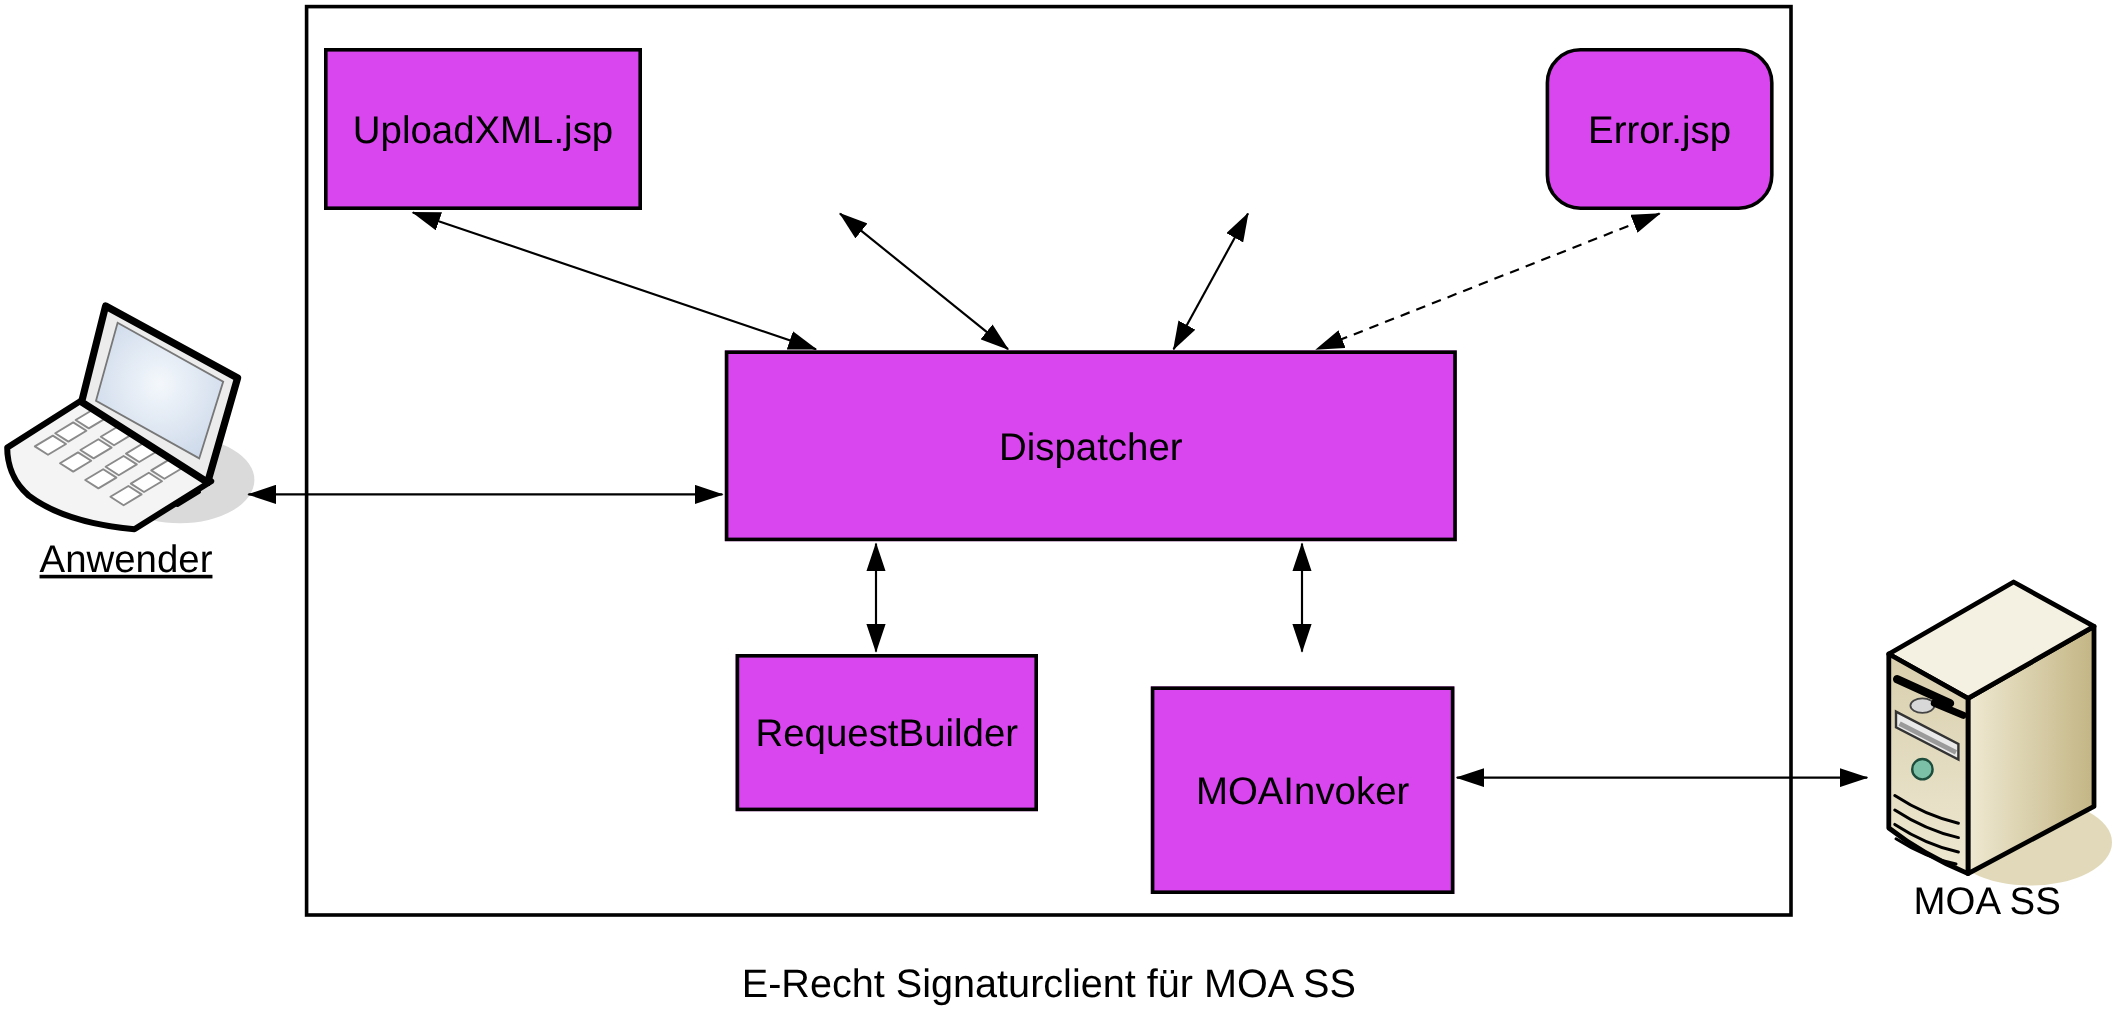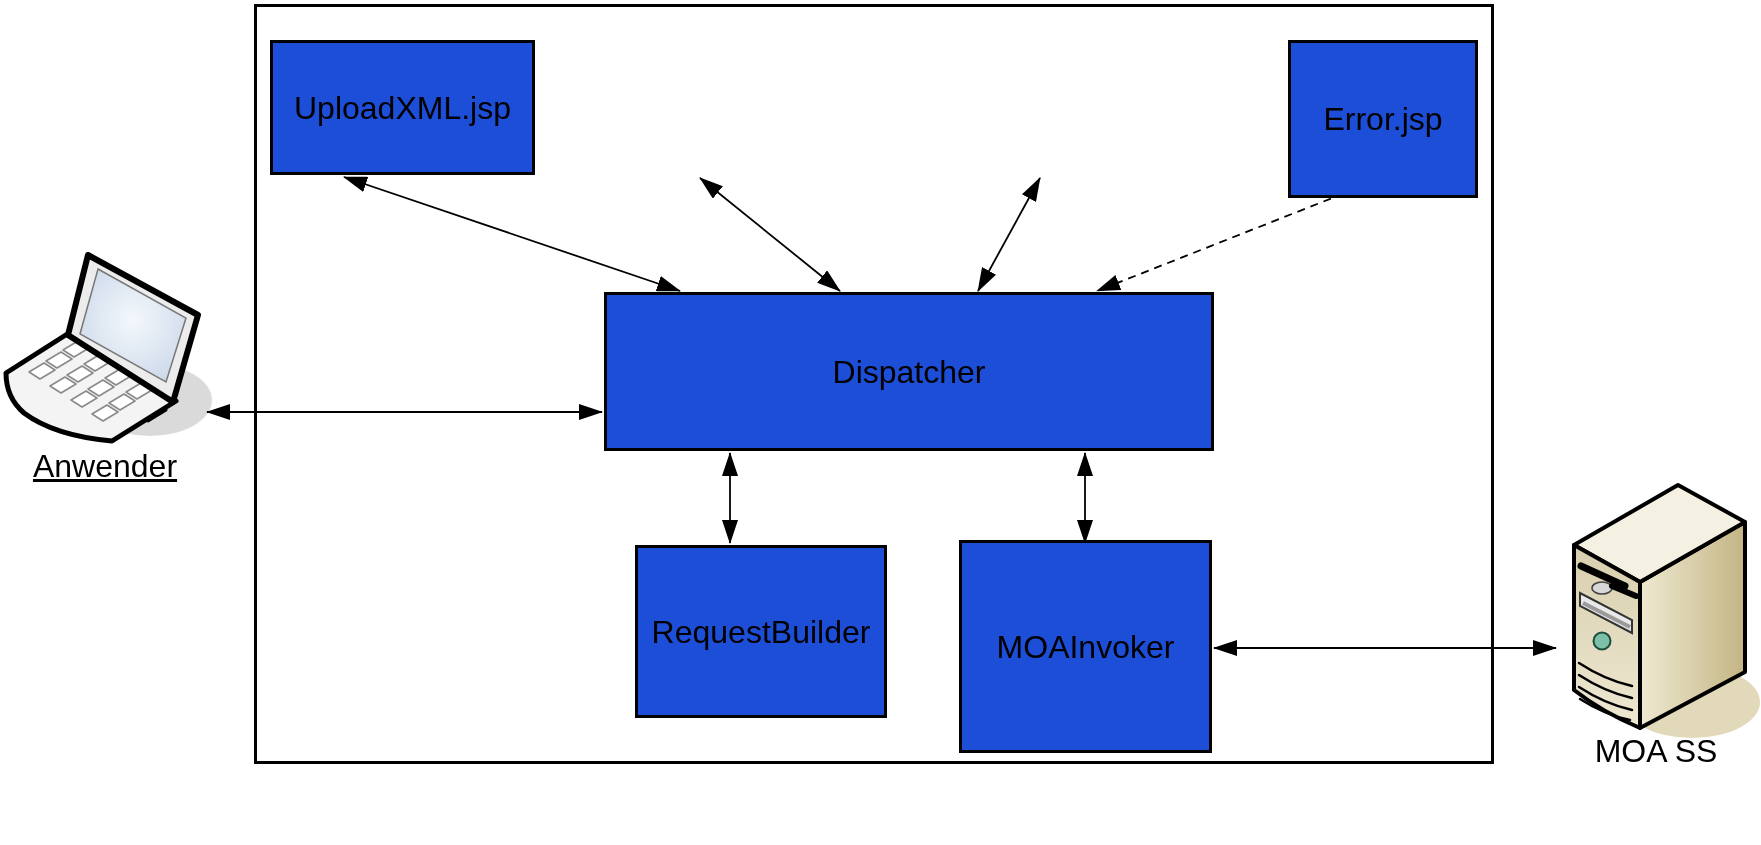--- a/index.html
+++ b/index.html
@@ -5,31 +5,31 @@
   html,body{margin:0;padding:0;background:#ffffff;}
   .stage{
     position:relative;width:1761px;height:845px;background:#ffffff;overflow:hidden;
     font-family:"Liberation Sans","DejaVu Sans",sans-serif;color:#000;
   }
   .outer-box{
     position:absolute;left:254px;top:4px;width:1240px;height:760px;
     border:3px solid #000;box-sizing:border-box;background:transparent;
   }
   .node{
-    position:absolute;border:3px solid #000;background:#1d4ed8;box-sizing:border-box;
+    position:absolute;border:3px solid #000;background:#d946ef;box-sizing:border-box;
     display:flex;align-items:center;justify-content:center;
     font-size:32px;line-height:1;white-space:nowrap;z-index:3;
   }
   .n-uploadxml{left:270px;top:40px;width:265px;height:135px;}
   .n-uploadimages{left:569px;top:40px;width:293px;height:135px;}
   .n-downloadsignature{left:888px;top:40px;width:370px;height:135px;}
-  .n-error{left:1288px;top:40px;width:190px;height:158px;}
+  .n-error{left:1288px;top:40px;width:190px;height:135px;border-radius:29px;}
   .n-dispatcher{left:604px;top:292px;width:610px;height:159px;}
-  .n-requestbuilder{left:613px;top:545px;width:252px;height:173px;margin-left:22px;}
-  .n-moainvoker{left:959px;top:540px;width:253px;height:213px;}
+  .n-requestbuilder{left:613px;top:545px;width:252px;height:131px;}
+  .n-moainvoker{left:959px;top:572px;width:253px;height:173px;}
   .freelabel{
     position:absolute;font-size:32px;line-height:1.15;text-align:center;z-index:3;white-space:nowrap;
   }
   .l-anwender{left:10px;top:448px;width:190px;text-decoration:underline;}
   .l-moass{left:1556px;top:733px;width:200px;}
   .l-caption{left:574px;top:801px;width:600px;font-size:33px;}
   svg.layer{position:absolute;left:0;top:0;z-index:2;}
   svg.icon{position:absolute;z-index:1;}
   .laptop-pos{left:0;top:225px;}
   .server-pos{left:1560px;top:460px;}
@@ -135,14 +135,15 @@
   <div class="node n-requestbuilder">
     <span>RequestBuilder</span>
   </div>
   <div class="node n-moainvoker">
     <span>MOAInvoker</span>
   </div>
 
   <div class="freelabel l-anwender">Anwender</div>
   <div class="freelabel l-moass">MOA SS</div>
 
+  <div class="freelabel l-caption">E-Recht Signaturclient für MOA SS</div>
 
 </div>
 
 </body></html>

